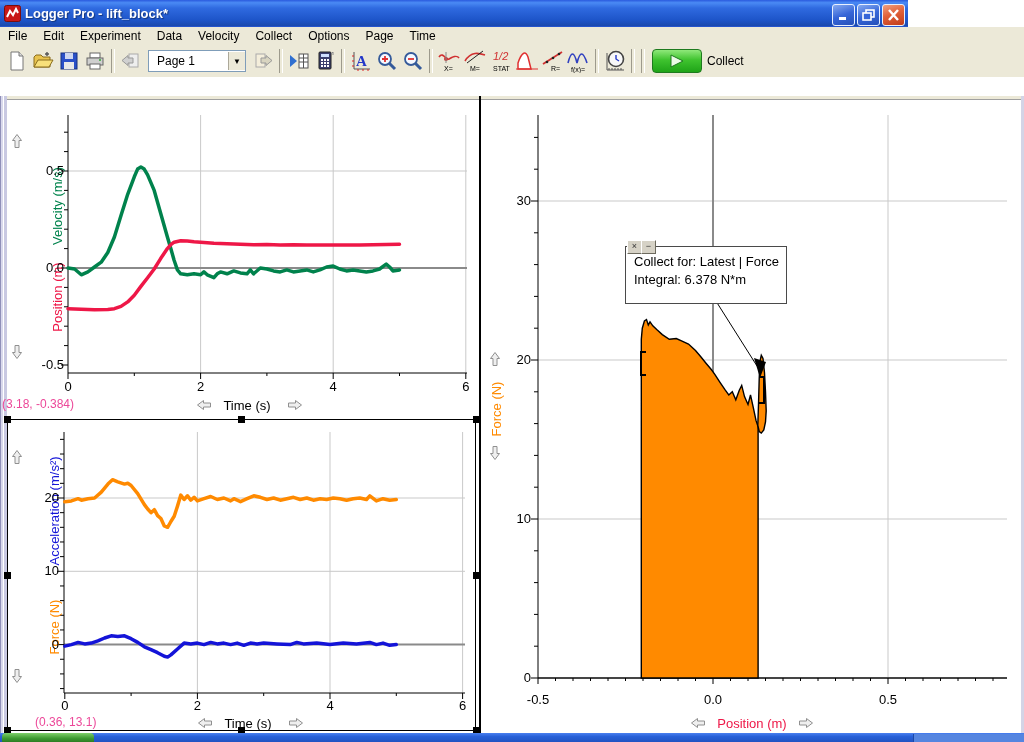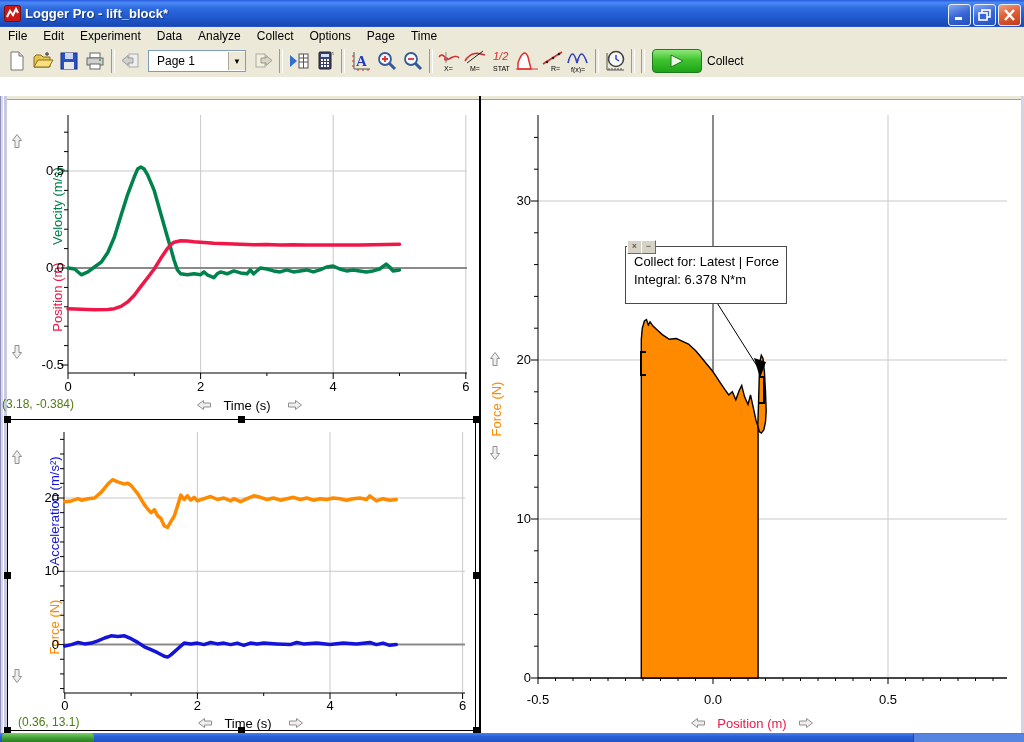--- a/index.html
+++ b/index.html
@@ -1,19 +1,19 @@
 <!DOCTYPE html>
 <html><head>
 <meta charset="utf-8">
 <style>
   html,body{margin:0;padding:0;background:#fff;}
   #app{position:relative;width:1024px;height:742px;overflow:hidden;
        font-family:"Liberation Sans","DejaVu Sans",sans-serif;-webkit-font-smoothing:none;}
   
-  #titlebar{position:absolute;left:0;top:0;width:1024px;height:27px;
+  #titlebar{position:absolute;left:0;top:0;width:908px;height:27px;
     background:linear-gradient(180deg,#2a5ade 0%,#4a8af4 10%,#2f6ae0 30%,#1d54c8 75%,#1a49ae 95%,#2a5ade 100%);
     display:flex;align-items:center;}
   #app-icon{width:17px;height:17px;margin:0 4px 0 4px;display:inline-block;}
   #title-text{color:#fff;font-weight:bold;font-size:13px;text-shadow:1px 1px 1px #13357c;}
   #win-buttons{position:absolute;right:3px;top:4px;display:flex;gap:2px;}
   .winbtn{width:21px;height:20px;border-radius:3px;border:1px solid #e8f0ff;
     display:flex;align-items:center;justify-content:center;}
   .winbtn.blue{background:linear-gradient(160deg,#86aaf0 0%,#3766d8 50%,#2550b8 100%);}
   .winbtn.close{background:linear-gradient(160deg,#f0a080 0%,#e0613a 45%,#c03a18 100%);}
   
@@ -42,21 +42,21 @@
   
   #doc{position:absolute;left:0;top:96px;width:1024px;height:637px;background:#fff;}
   #doc-top-band{position:absolute;left:0;top:0;width:1024px;height:3px;background:#ece9d8;border-bottom:1px solid #a0a0a0;}
   #left-strip{position:absolute;left:0;top:0;width:7px;height:637px;
     background:linear-gradient(90deg,#8f8fb8 0 1px,#d8d8ec 1px 3px,#ffffff 3px 4px,#c9c9e2 4px 7px);}
   #right-strip{position:absolute;left:1021px;top:0;width:3px;height:637px;background:#d4d4e6;}
   #panel-divider{position:absolute;left:479px;top:0;width:2px;height:637px;background:#000;}
   #plot-svg{position:absolute;left:0;top:0;}
   .vlabel{position:absolute;white-space:nowrap;font-size:13px;transform:translate(-50%,-50%) rotate(-90deg);}
   .xlabel{position:absolute;white-space:nowrap;font-size:13px;transform:translateX(-50%);}
-  .readout{position:absolute;font-size:12px;color:#4d7c0f;white-space:nowrap;}
+  .readout{position:absolute;font-size:12px;color:#ec4899;white-space:nowrap;}
   .tick-lab{position:absolute;font-size:13px;color:#000;white-space:nowrap;}
   .arrow-btn{position:absolute;line-height:0;}
   .handle{position:absolute;width:7px;height:7px;background:#000;}
   #sel-frame{position:absolute;left:7px;top:323px;width:469px;height:312px;border:1px solid #000;box-sizing:border-box;}
   #annotation-box{position:absolute;left:625px;top:150px;width:152px;height:50px;background:#fff;
     border:1px solid #4a4a4a;font-size:13px;line-height:18px;padding:6px 0 0 8px;box-sizing:content-box;}
   .ann-btn{position:absolute;width:13px;height:12px;background:#d6d2c6;font-size:9px;line-height:11px;text-align:center;
     border:1px solid;border-color:#fff #6d6a5e #6d6a5e #fff;color:#333;}
   
   #taskbar{position:absolute;left:0;top:733px;width:1024px;height:9px;
@@ -97,21 +97,21 @@
           </svg>
         </span>
     </span>
   </div>
 
   <div id="menubar">
       <span class="menu-item">File</span>
       <span class="menu-item">Edit</span>
       <span class="menu-item">Experiment</span>
       <span class="menu-item">Data</span>
-      <span class="menu-item">Analyze</span>
+      <span class="menu-item">Velocity</span>
       <span class="menu-item">Collect</span>
       <span class="menu-item">Options</span>
       <span class="menu-item">Page</span>
       <span class="menu-item">Time</span>
     </div>
 
   <div id="toolbar">
     <span class="tbtn">
         <svg width="22" height="22" viewBox="0 0 22 22">
           <path d="M5 2 H13 L17 6 V20 H5 Z" fill="#fff" stroke="#777"></path>
@@ -400,21 +400,21 @@
     <div id="panel-divider"></div>
 
     <div class="vlabel" style="left: 57px; top: 110px; color: rgb(0, 130, 76);">Velocity (m/s)</div>
     <div class="vlabel" style="left: 57px; top: 201px; color: rgb(238, 23, 71);">Position (m)</div>
     <div class="xlabel" style="left:247px;top:302px;">Time (s)</div>
     <div class="readout" style="left:2px;top:301px;">(3.18, -0.384)</div>
 
     <div class="vlabel" style="left: 54px; top: 415px; color: rgb(20, 20, 216);">Acceleration (m/s²)</div>
     <div class="vlabel" style="left: 54px; top: 531px; color: rgb(255, 138, 0);">Force (N)</div>
     <div class="xlabel" style="left:248px;top:620px;">Time (s)</div>
-    <div class="readout" style="left:2px;top:619px;padding-left:16px;">(0.36, 13.1)</div>
+    <div class="readout" style="left:19px;top:619px;padding-left:16px;">(0.36, 13.1)</div>
     <div id="sel-frame"></div>
 
     <div class="vlabel" style="left: 496px; top: 313px; color: rgb(255, 138, 0);">Force (N)</div>
     <div class="xlabel" style="left: 752px; top: 620px; color: rgb(238, 23, 71);">Position (m)</div>
 
     <div id="annotation-box">
       <span class="ann-btn" style="left:1px;top:-7px;">×</span>
       <span class="ann-btn" style="left:15px;top:-7px;">−</span>
       <div>Collect for: Latest | Force</div>
       <div>Integral: 6.378 N*m</div>

